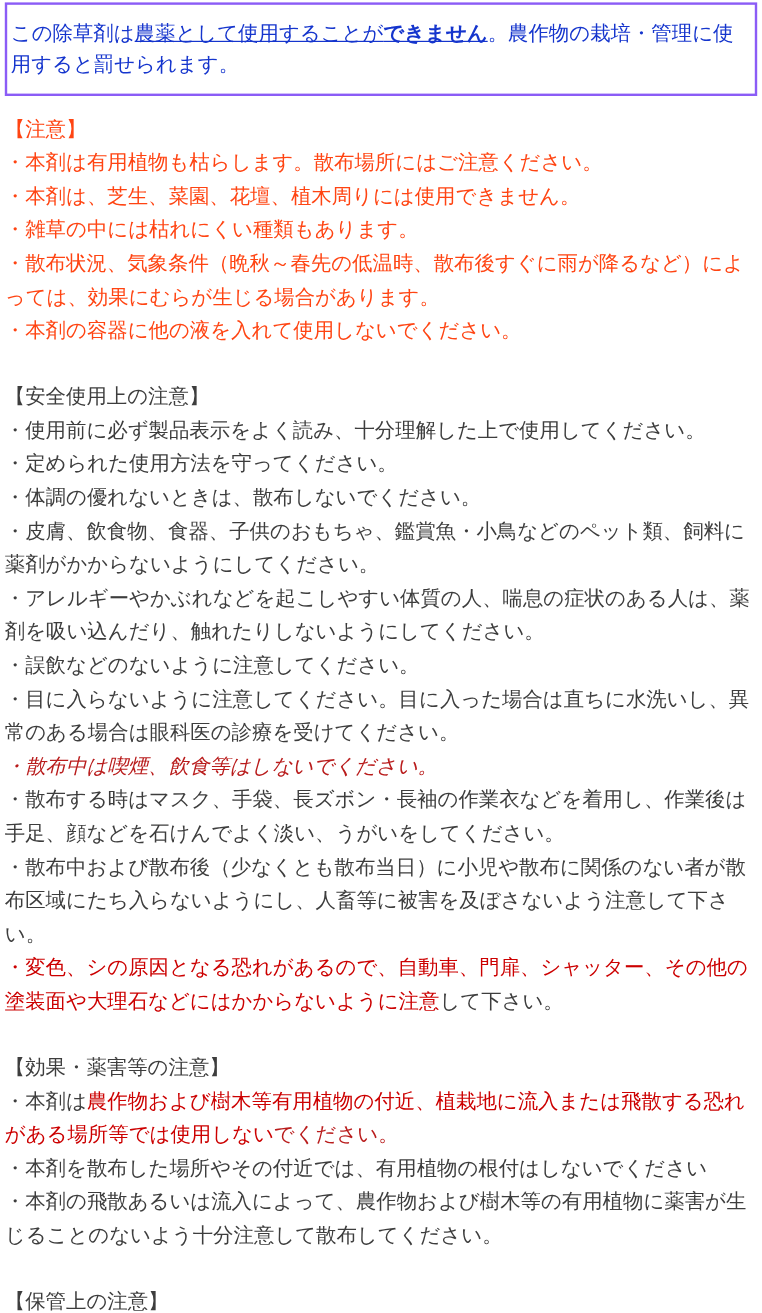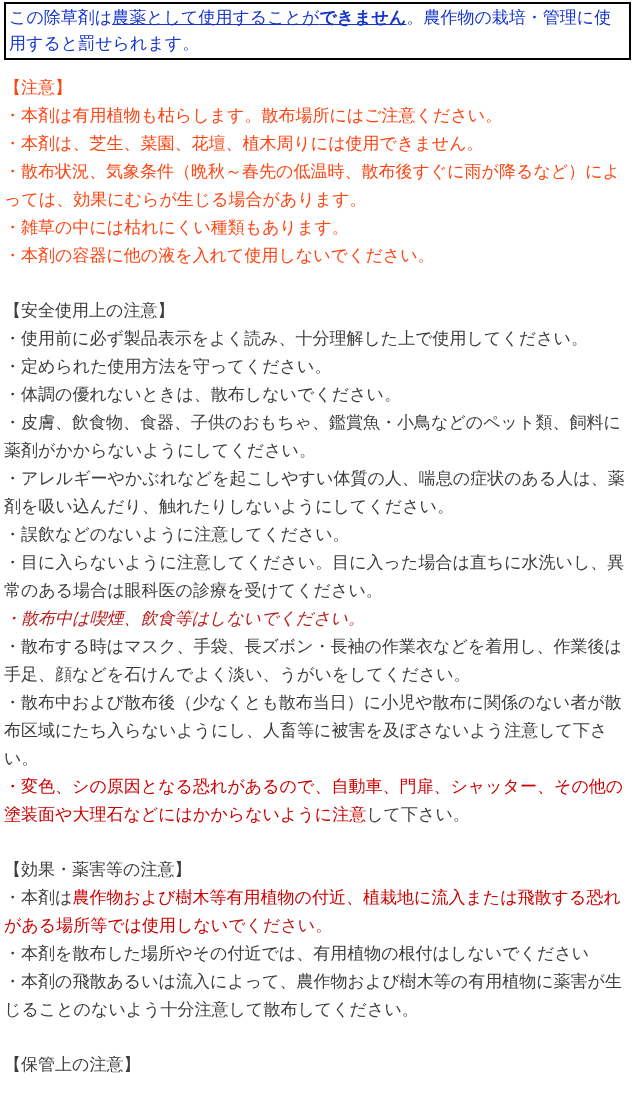--- a/index.html
+++ b/index.html
@@ -8,45 +8,45 @@
     width: 635px;
     min-height: 1094px;
     font-family: "Liberation Sans", "DejaVu Sans", sans-serif;
     font-size: 17px;
     line-height: 28px;
     color: #3d3d3d;
     padding: 2px 4px 10px 4px;
     overflow-x: hidden;
   }
   .banner {
-    border: 2px solid #000000;
+    border: 2px solid #8b5cf6;
     color: #1535cd;
     line-height: 26px;
-    padding: 1px 3px;
+    padding: 11px 3px;
     margin-bottom: 14px;
   }
   .banner .u { text-decoration: underline; }
   .banner .b { font-weight: bold; }
   .section { margin-top: 27px; }
   .section:first-of-type { margin-top: 0; }
   .section-heading { font-size: 17px; font-weight: normal; }
   .item { text-align: left; }
 </style>
 </head>
 <body>
 
 <div>
   <div class="banner" id="banner"><span style="color: rgb(21, 53, 205);">この除草剤は</span><span class="u" style="color: rgb(21, 53, 205);">農薬として使用することが</span><span class="b u" style="color: rgb(21, 53, 205);">できません</span><span style="color: rgb(21, 53, 205);">。農作物の栽培・管理に使用すると罰せられます。</span></div>
   <div id="sections">
       <div class="section">
         <div class="section-heading" style="color: rgb(255, 68, 18);">【注意】</div>
         <div class="item"><span style="color: rgb(255, 68, 18);">・本剤は有用植物も枯らします。散布場所にはご注意ください。</span></div>
         <div class="item"><span style="color: rgb(255, 68, 18);">・本剤は、芝生、菜園、花壇、植木周りには使用できません。</span></div>
+        <div class="item"><span style="color: rgb(255, 68, 18);">・雑草の中には枯れにくい種類もあります。</span></div>
         <div class="item"><span style="color: rgb(255, 68, 18);">・散布状況、気象条件（晩秋～春先の低温時、散布後すぐに雨が降るなど）によっては、効果にむらが生じる場合があります。</span></div>
-        <div class="item"><span style="color: rgb(255, 68, 18);">・雑草の中には枯れにくい種類もあります。</span></div>
         <div class="item"><span style="color: rgb(255, 68, 18);">・本剤の容器に他の液を入れて使用しないでください。</span></div>
       </div>
       <div class="section">
         <div class="section-heading" style="color: rgb(61, 61, 61);">【安全使用上の注意】</div>
         <div class="item"><span style="color: rgb(61, 61, 61);">・使用前に必ず製品表示をよく読み、十分理解した上で使用してください。</span></div>
         <div class="item"><span style="color: rgb(61, 61, 61);">・定められた使用方法を守ってください。</span></div>
         <div class="item"><span style="color: rgb(61, 61, 61);">・体調の優れないときは、散布しないでください。</span></div>
         <div class="item"><span style="color: rgb(61, 61, 61);">・皮膚、飲食物、食器、子供のおもちゃ、鑑賞魚・小鳥などのペット類、飼料に薬剤がかからないようにしてください。</span></div>
         <div class="item"><span style="color: rgb(61, 61, 61);">・アレルギーやかぶれなどを起こしやすい体質の人、喘息の症状のある人は、薬剤を吸い込んだり、触れたりしないようにしてください。</span></div>
         <div class="item"><span style="color: rgb(61, 61, 61);">・誤飲などのないように注意してください。</span></div>

